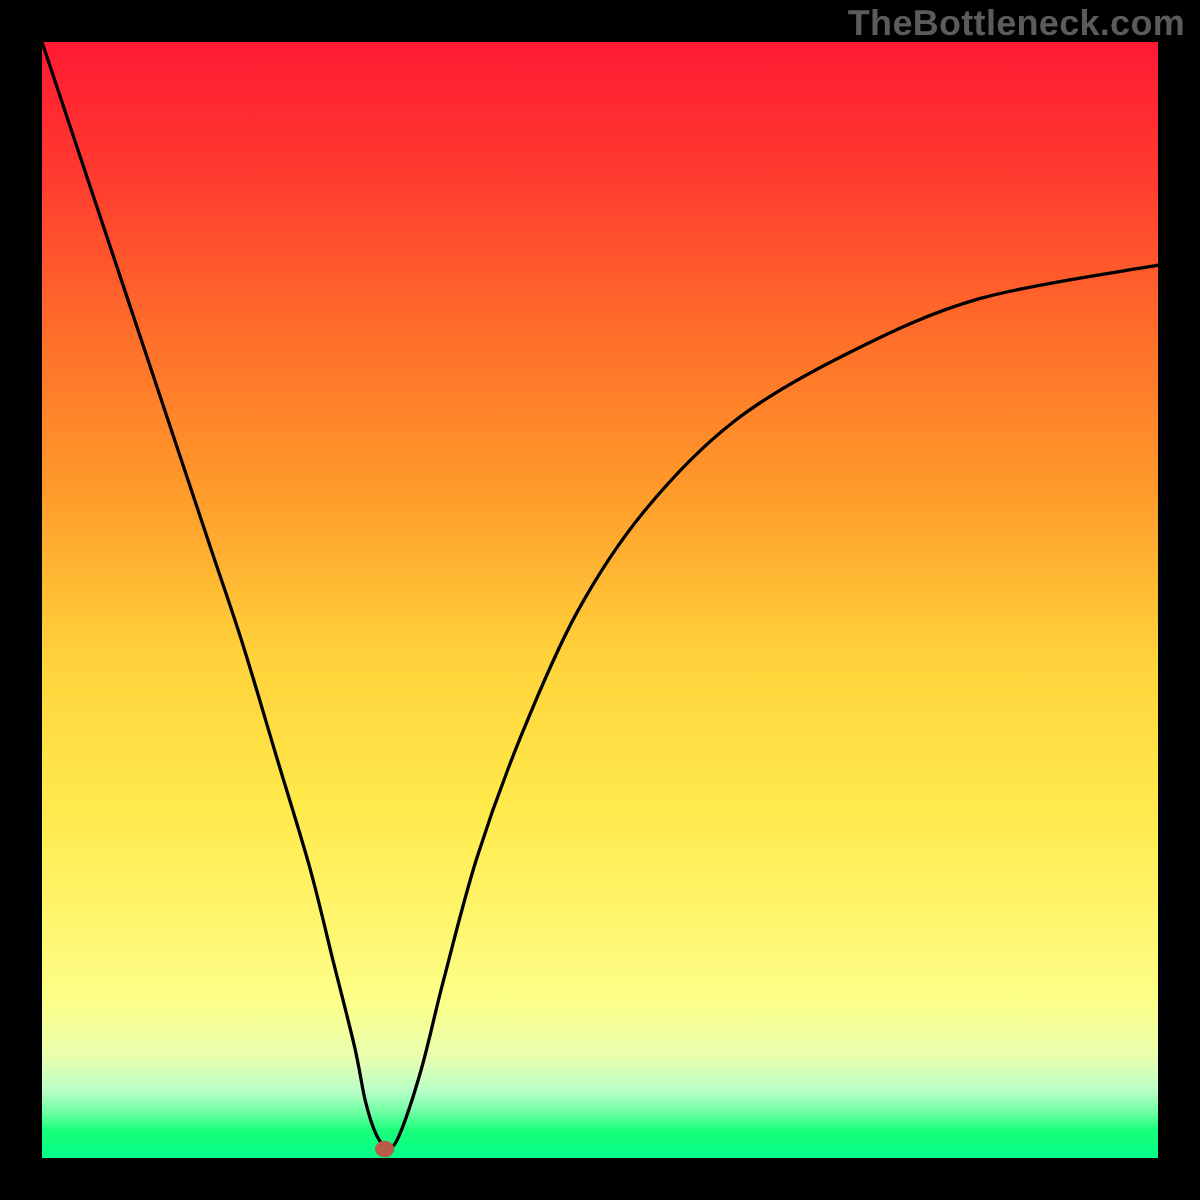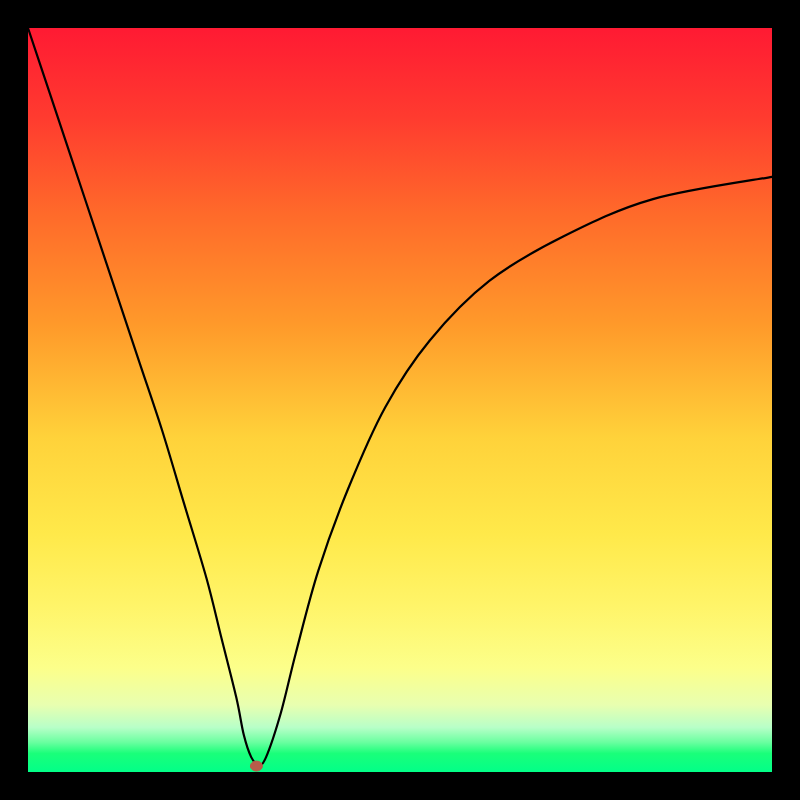--- a/index.html
+++ b/index.html
@@ -57,19 +57,20 @@
   }
   .marker {
     fill: #b85c4a;
     stroke: #b85c4a;
   }
 </style>
 </head>
 <body>
 
 <div class="frame">
+  <div class="watermark">TheBottleneck.com</div>
   <div class="plot-area">
     <svg class="curve" viewBox="0 0 744 744" preserveAspectRatio="none">
       <path id="curvePath" class="curve-path" d="M 0.00 0.00 C 3.72 11.16, 14.88 44.64, 22.32 66.96 C 29.76 89.28, 37.20 111.60, 44.64 133.92 C 52.08 156.24, 59.52 178.56, 66.96 200.88 C 74.40 223.20, 81.84 245.52, 89.28 267.84 C 96.72 290.16, 104.16 312.48, 111.60 334.80 C 119.04 357.12, 126.48 378.20, 133.92 401.76 C 141.36 425.32, 148.80 451.36, 156.24 476.16 C 163.68 500.96, 172.36 528.24, 178.56 550.56 C 184.76 572.88, 188.48 590.24, 193.44 610.08 C 198.40 629.92, 204.60 653.48, 208.32 669.60 C 212.04 685.72, 213.28 696.88, 215.76 706.80 C 218.24 716.72, 220.72 724.16, 223.20 729.12 C 225.68 734.08, 228.16 736.56, 230.64 736.56 C 233.12 736.56, 234.36 737.80, 238.08 729.12 C 241.80 720.44, 248.00 701.84, 252.96 684.48 C 257.92 667.12, 261.64 648.52, 267.84 624.96 C 274.04 601.40, 281.48 570.40, 290.16 543.12 C 298.84 515.84, 308.76 488.56, 319.92 461.28 C 331.08 434.00, 343.48 404.24, 357.12 379.44 C 370.76 354.64, 384.40 333.56, 401.76 312.48 C 419.12 291.40, 438.96 270.32, 461.28 252.96 C 483.60 235.60, 508.40 221.96, 535.68 208.32 C 562.96 194.68, 590.24 181.04, 624.96 171.12 C 659.68 161.20, 724.16 152.52, 744.00 148.80"></path>
       <ellipse id="minMarker" class="marker" cx="228.41" cy="738.05" rx="6" ry="5"></ellipse>
     </svg>
   </div>
 </div>
 
 </body></html>

